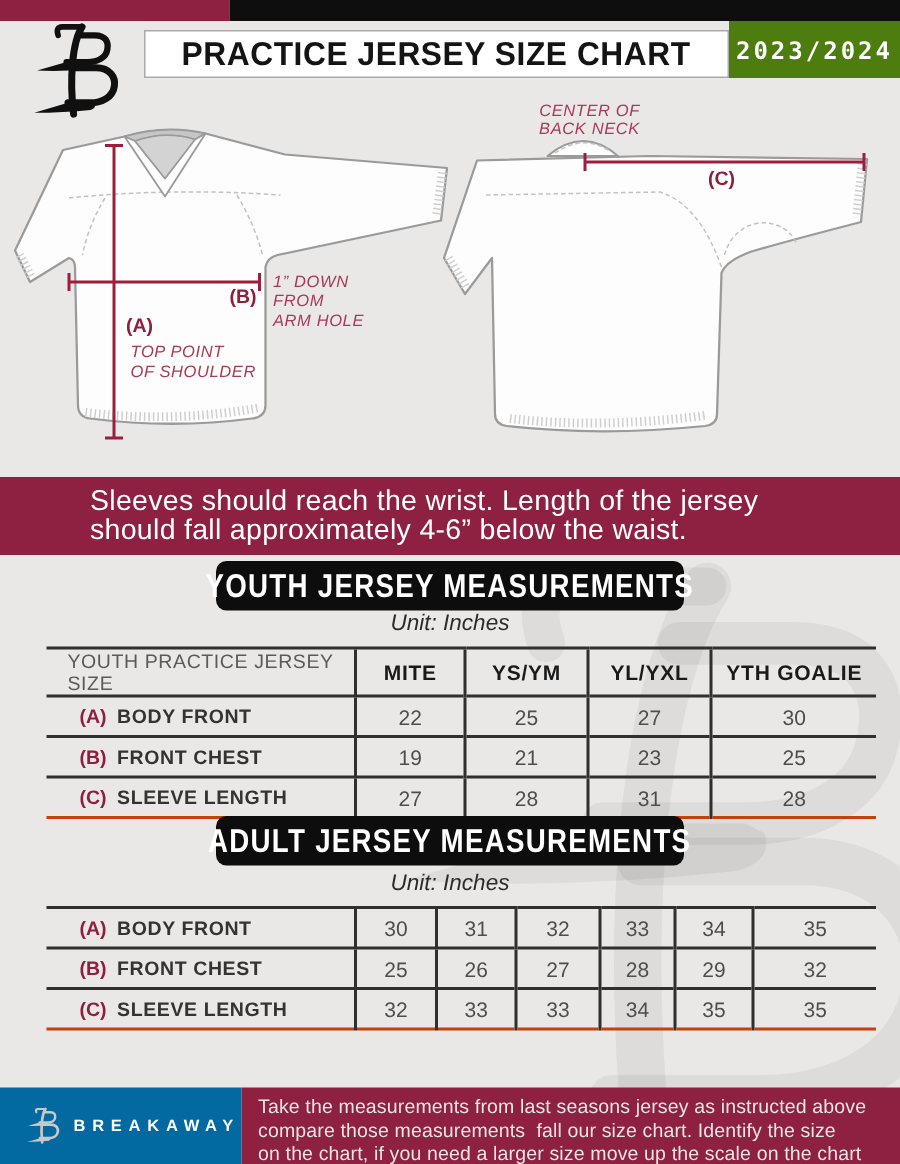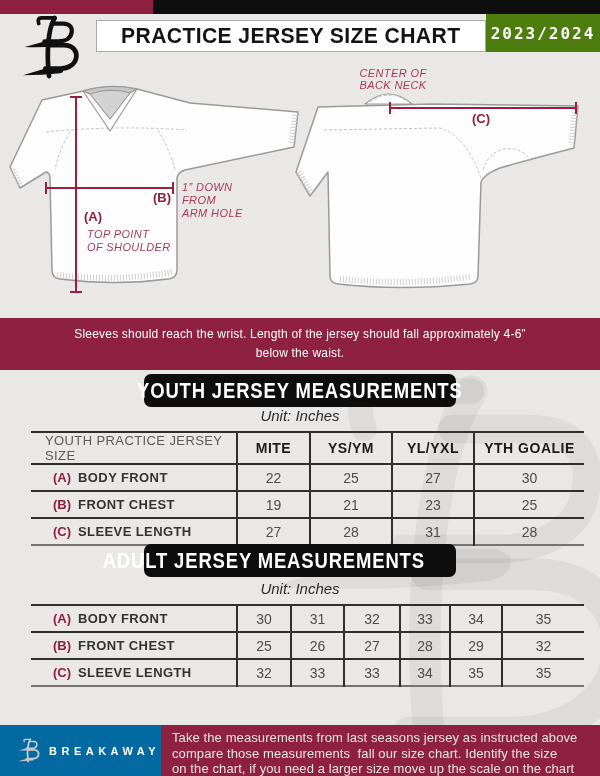--- a/index.html
+++ b/index.html
@@ -39,45 +39,45 @@
   .collar-band{fill:#fdfdfd;stroke:#9a9a9a;stroke-width:1.2;stroke-linejoin:round;}
   .mline{fill:none;stroke:#9b1e3e;stroke-width:2;}
   .mlabel{font:bold 13px "Liberation Sans",sans-serif;fill:#8e1f3d;}
   .mcap{font:italic 11px "Liberation Sans",sans-serif;fill:#a83a55;letter-spacing:.4px;}
   
   .notice{
     left:0;top:318px;width:600px;height:52px;background:#8e2041;
     display:flex;align-items:center;justify-content:center;
   }
   .notice div{
-    color:#ffffff;font-size:12px;line-height:19px;text-align:center;
+    color:#ffffff;font-size:19px;line-height:19px;text-align:left;
     width:480px;letter-spacing:.2px;
   }
   
   .banner{
     left:144px;width:312px;height:33px;background:#0d0d0d;border-radius:7px;
     display:flex;align-items:center;justify-content:center;z-index:2;
   }
   .banner span{
     color:#ffffff;font-weight:bold;font-size:22px;letter-spacing:1px;
     transform:scaleX(.84);white-space:nowrap;
   }
   .banner-youth{top:374px;}
-  .banner-adult{top:544px;justify-content:flex-end;}
+  .banner-adult{top:544px;}
   .unit{
     left:0;width:600px;text-align:center;font-style:italic;font-size:15px;
     font-weight:500;color:#2b2b2b;z-index:2;
   }
   .unit-youth{top:407px;}
   .unit-adult{top:580px;}
   
   .size-table{left:31px;width:553px;z-index:2;}
   .table-youth{top:431px;}
   .table-adult{top:604px;}
-  table{border-collapse:collapse;table-layout:fixed;width:553px;border-bottom:2px solid #737373;}
+  table{border-collapse:collapse;table-layout:fixed;width:553px;border-bottom:2px solid #c2410c;}
   th,td{
     border-top:2px solid #2f2f2f;border-left:2px solid #2f2f2f;
     padding:0;height:25px;text-align:center;vertical-align:middle;background:transparent;
   }
   th:first-child,td:first-child{border-left:none;text-align:left;}
   th{height:28px;}
   .hd-label{font-weight:normal;font-size:13px;color:#5a5a5a;letter-spacing:.4px;padding-left:14px;}
   .hd-size{font-size:14px;color:#1a1a1a;letter-spacing:.5px;}
   .row-label{padding-left:22px;font-size:13px;}
   .row-letter{font-weight:bold;color:#8e1f3d;margin-right:7px;}

